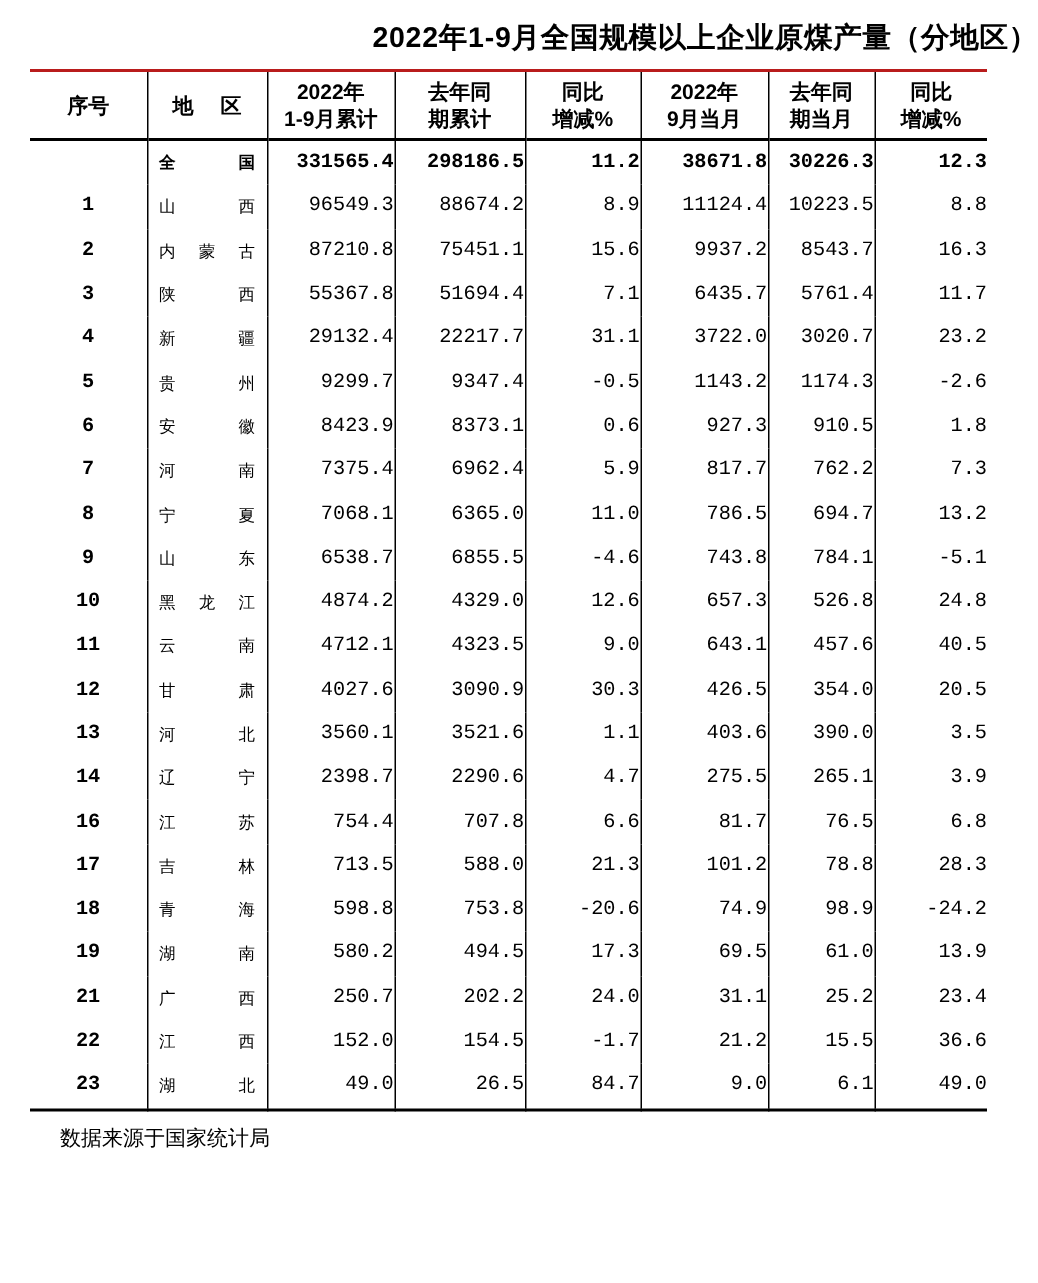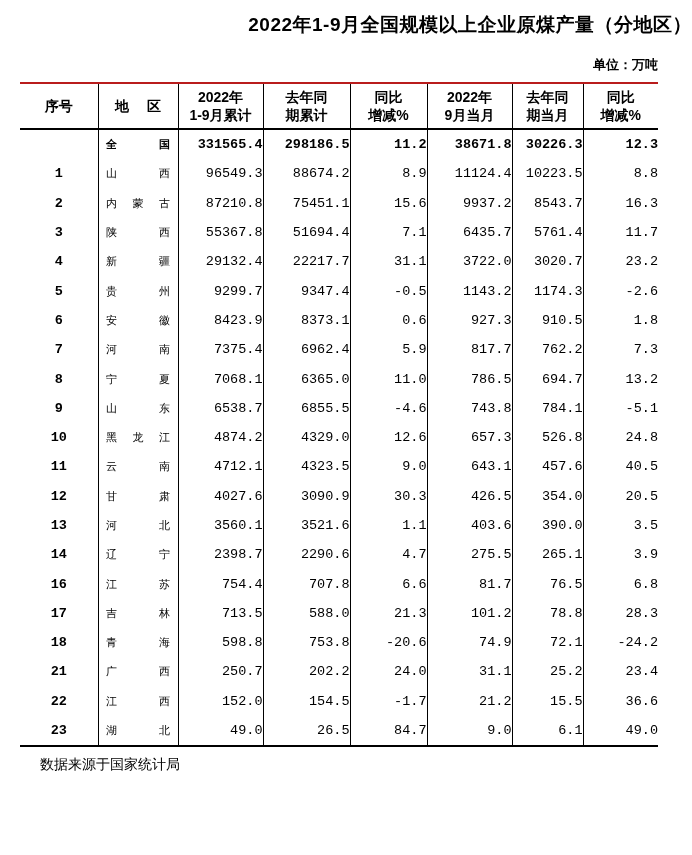--- a/index.html
+++ b/index.html
@@ -94,21 +94,20 @@
   .source-note {
     margin: 9px 0 0 40px;
     font-size: 14px;
   }
 </style>
 </head>
 <body>
 
 <div class="page">
   <h1 class="title">2022年1-9月全国规模以上企业原煤产量（分地区）</h1>
-  <div class="unit-label">单位：万吨</div>
 
   <table class="data-table">
     <colgroup>
       <col style="width:78px">
         <col style="width:80px">
         <col style="width:85px">
         <col style="width:87px">
       <col style="width:77px">
         <col style="width:85px">
         <col style="width:71px">
@@ -297,22 +296,32 @@
           <td class="value-cell">78.8</td>
           <td class="value-cell">28.3</td>
         </tr>
         <tr>
           <td class="serial-cell">18</td>
           <td class="region-cell"><span class="region-name">青海</span></td>
           <td class="value-cell">598.8</td>
           <td class="value-cell">753.8</td>
           <td class="value-cell">-20.6</td>
           <td class="value-cell">74.9</td>
-          <td class="value-cell">72.1</td>
+          <td class="value-cell">98.9</td>
           <td class="value-cell">-24.2</td>
+        </tr>
+        <tr>
+          <td class="serial-cell">19</td>
+          <td class="region-cell"><span class="region-name">湖南</span></td>
+          <td class="value-cell">580.2</td>
+          <td class="value-cell">494.5</td>
+          <td class="value-cell">17.3</td>
+          <td class="value-cell">69.5</td>
+          <td class="value-cell">61.0</td>
+          <td class="value-cell">13.9</td>
         </tr>
         <tr>
           <td class="serial-cell">21</td>
           <td class="region-cell"><span class="region-name">广西</span></td>
           <td class="value-cell">250.7</td>
           <td class="value-cell">202.2</td>
           <td class="value-cell">24.0</td>
           <td class="value-cell">31.1</td>
           <td class="value-cell">25.2</td>
           <td class="value-cell">23.4</td>

